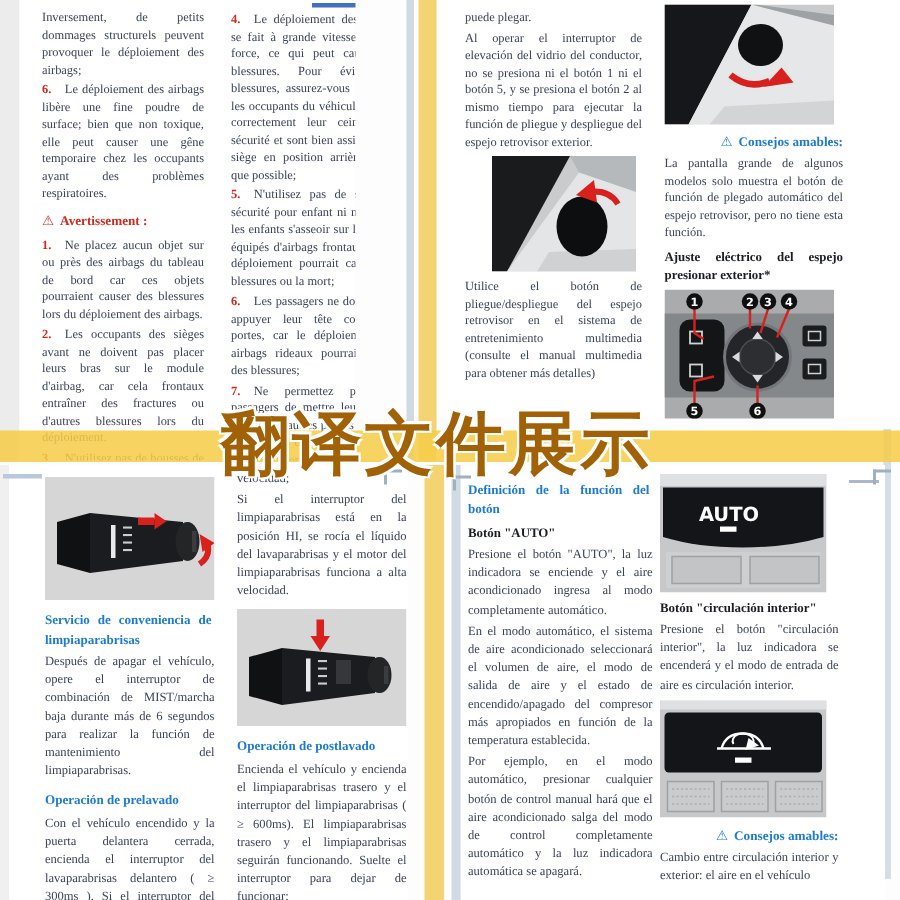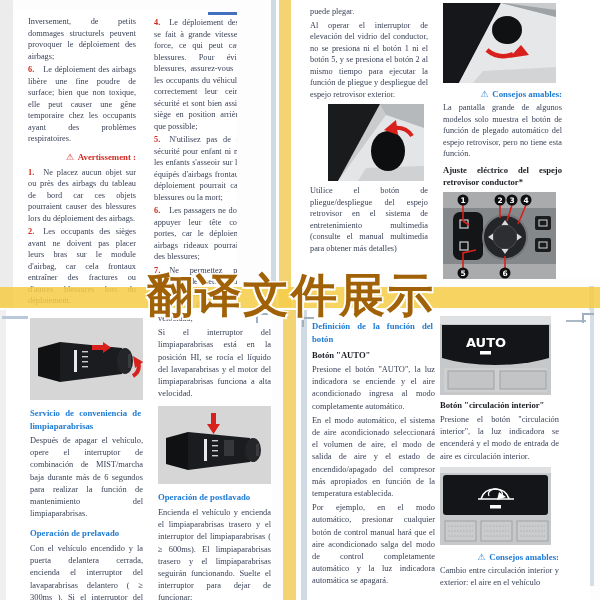--- a/index.html
+++ b/index.html
@@ -3,30 +3,30 @@
 <meta charset="utf-8">
 <style>
   html,body{margin:0;padding:0;}
   body{width:600px;height:600px;background:#ffffff;font-family:"Liberation Serif",serif;}
   .canvas{position:relative;width:600px;height:600px;overflow:hidden;background:#fdfdfd;}
 
   
   .strip{position:absolute;z-index:1;}
 
   .page{position:absolute;background:#ffffff;z-index:2;overflow:hidden;}
-  #pg-tl{left:13px;top:10px;width:224px;height:307px;}
+  #pg-tl{left:13px;top:0;width:224px;height:307px;}
   #pg-tr{left:292px;top:0;width:308px;height:279px;}
   #pg-bl{left:6px;top:310px;width:266px;height:290px;}
   #pg-br{left:309px;top:310px;width:281px;height:290px;}
 
   .col{position:absolute;}
   .t{font-size:8.3px;line-height:11.5px;text-align:justify;color:#3a4257;margin:0 0 2px 0;}
   .bt{font-size:8.4px;line-height:12.2px;}
   .num{color:#d02a20;font-weight:bold;margin-right:9px;}
-  .warn{color:#d02a20;font-weight:bold;font-size:8.8px;margin:7px 0 5px 0;text-align:right;}
+  .warn{color:#d02a20;font-weight:bold;font-size:8.8px;margin:7px 0 5px 0;text-align:left;}
   .wicon{font-family:"DejaVu Sans",sans-serif;font-size:9px;margin-right:4px;}
   .wicon.red{color:#d02a20;}
   .wicon.blue{color:#1d7ad3;}
   .tips{color:#1d7ad3;font-weight:bold;font-size:8.8px;margin:6px 0 3px 0;text-align:right;}
   .blue-h{color:#1d7ad3;font-weight:bold;font-size:8.7px;line-height:12.5px;text-align:justify;margin:7px 2px 3px 0;}
   .bold-h{color:#1a1d22;font-weight:bold;font-size:8.6px;line-height:12px;text-align:justify;margin:4px 0 3px 0;}
   .fig{display:block;margin:4px 0;}
   .cap{margin-top:3px;}
 
   .blue-line{position:absolute;background:#4170c0;z-index:3;}
@@ -99,21 +99,21 @@
         <polygon points="0,0 58,0 16,80 0,80" fill="#16171a"></polygon>
         <path d="M58,0 L113,14 L113,80 L16,80 Z" fill="#e6e7e8"></path>
         <path d="M58,0 L113,14 L113,7 L61,0 Z" fill="#9fa2a5"></path>
         <path d="M30,80 L113,80 L113,64 L40,68 Z" fill="#d2d4d6"></path>
         <ellipse cx="64" cy="27" rx="15" ry="14" fill="#101113"></ellipse>
         <path d="M44,47 q12,10 26,4" stroke="#d8211c" stroke-width="4.5" fill="none"></path>
         <polygon points="78,42 86,52 66,55" fill="#d8211c"></polygon>
       </svg>
       <p class="tips"><span class="wicon blue">⚠</span><span>Consejos amables:</span></p>
       <p class="t">La pantalla grande de algunos modelos solo muestra el botón de función de plegado automático del espejo retrovisor, pero no tiene esta función.</p>
-      <p class="bold-h">Ajuste eléctrico del espejo retrovisor conductor*</p>
+      <p class="bold-h">Ajuste eléctrico del espejo presionar exterior*</p>
       <svg class="fig" width="113" height="88" viewBox="0 0 113 88">
         <rect width="113" height="88" fill="#a9abad"></rect>
         <rect y="16" width="113" height="56" fill="#85888b"></rect>
         <rect x="10" y="20" width="30" height="48" rx="7" fill="#141517"></rect>
         <rect x="17" y="28" width="8" height="8" fill="none" stroke="#cfd1d3" stroke-width="1.2"></rect>
         <rect x="17" y="50" width="8" height="8" fill="none" stroke="#cfd1d3" stroke-width="1.2"></rect>
         <circle cx="62" cy="45" r="22" fill="#232528" stroke="#73767a" stroke-width="2"></circle>
         <circle cx="62" cy="45" r="12" fill="#2c2e31" stroke="#4a4d50" stroke-width="1"></circle>
         <polygon points="62,28 58.5,33 65.5,33" fill="#d8dadb"></polygon>
         <polygon points="62,62 58.5,57 65.5,57" fill="#d8dadb"></polygon>

